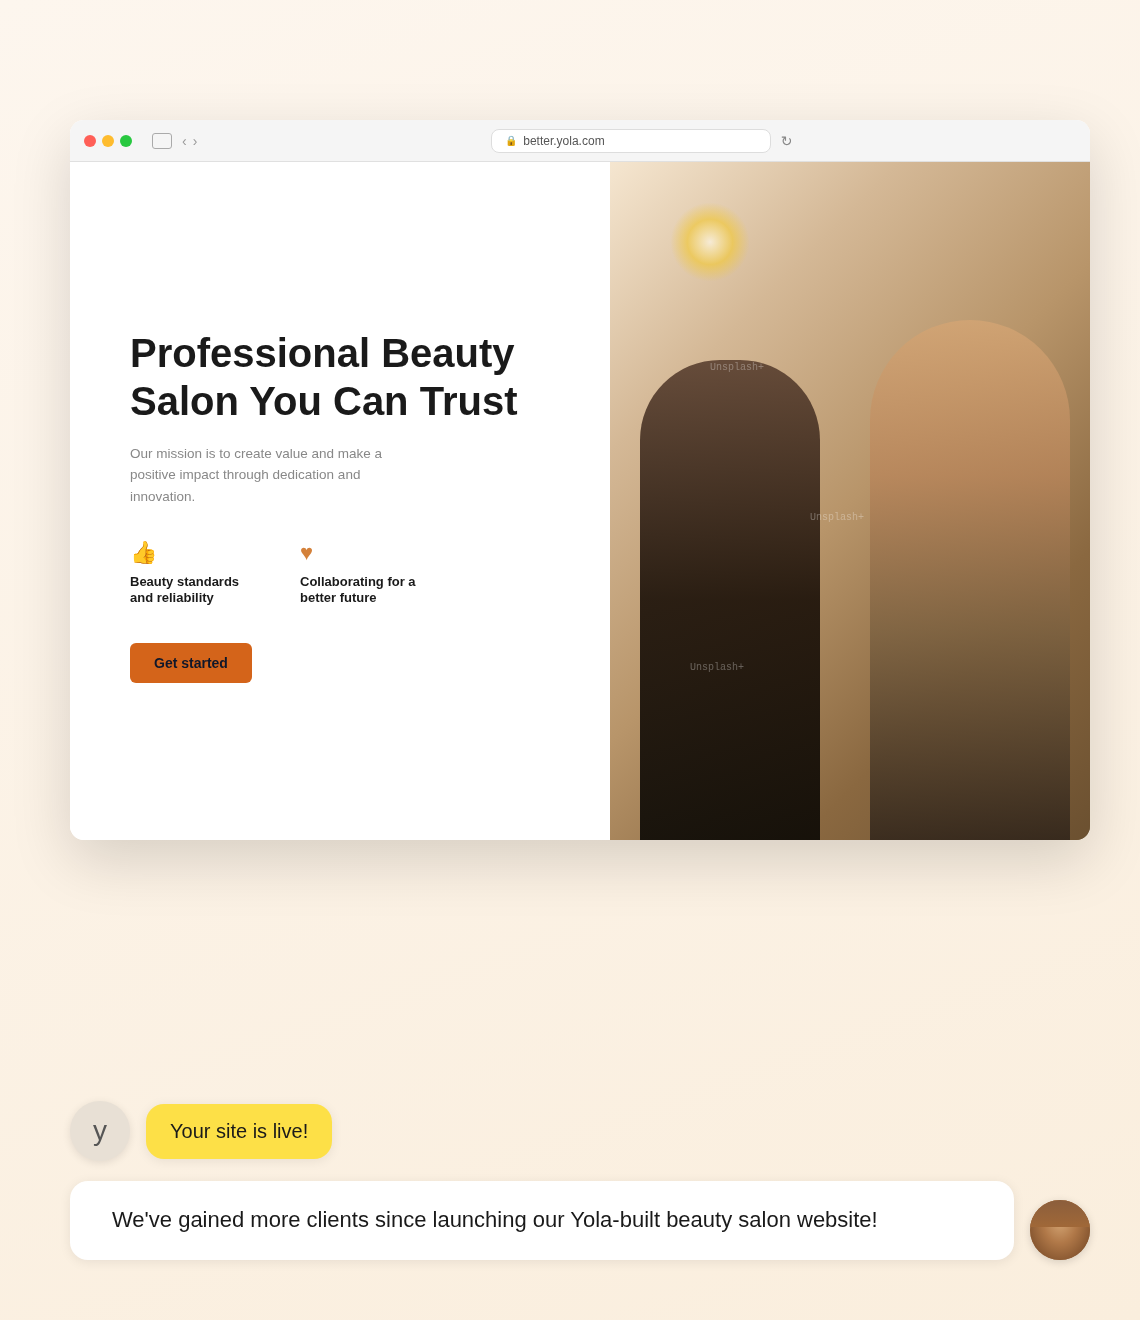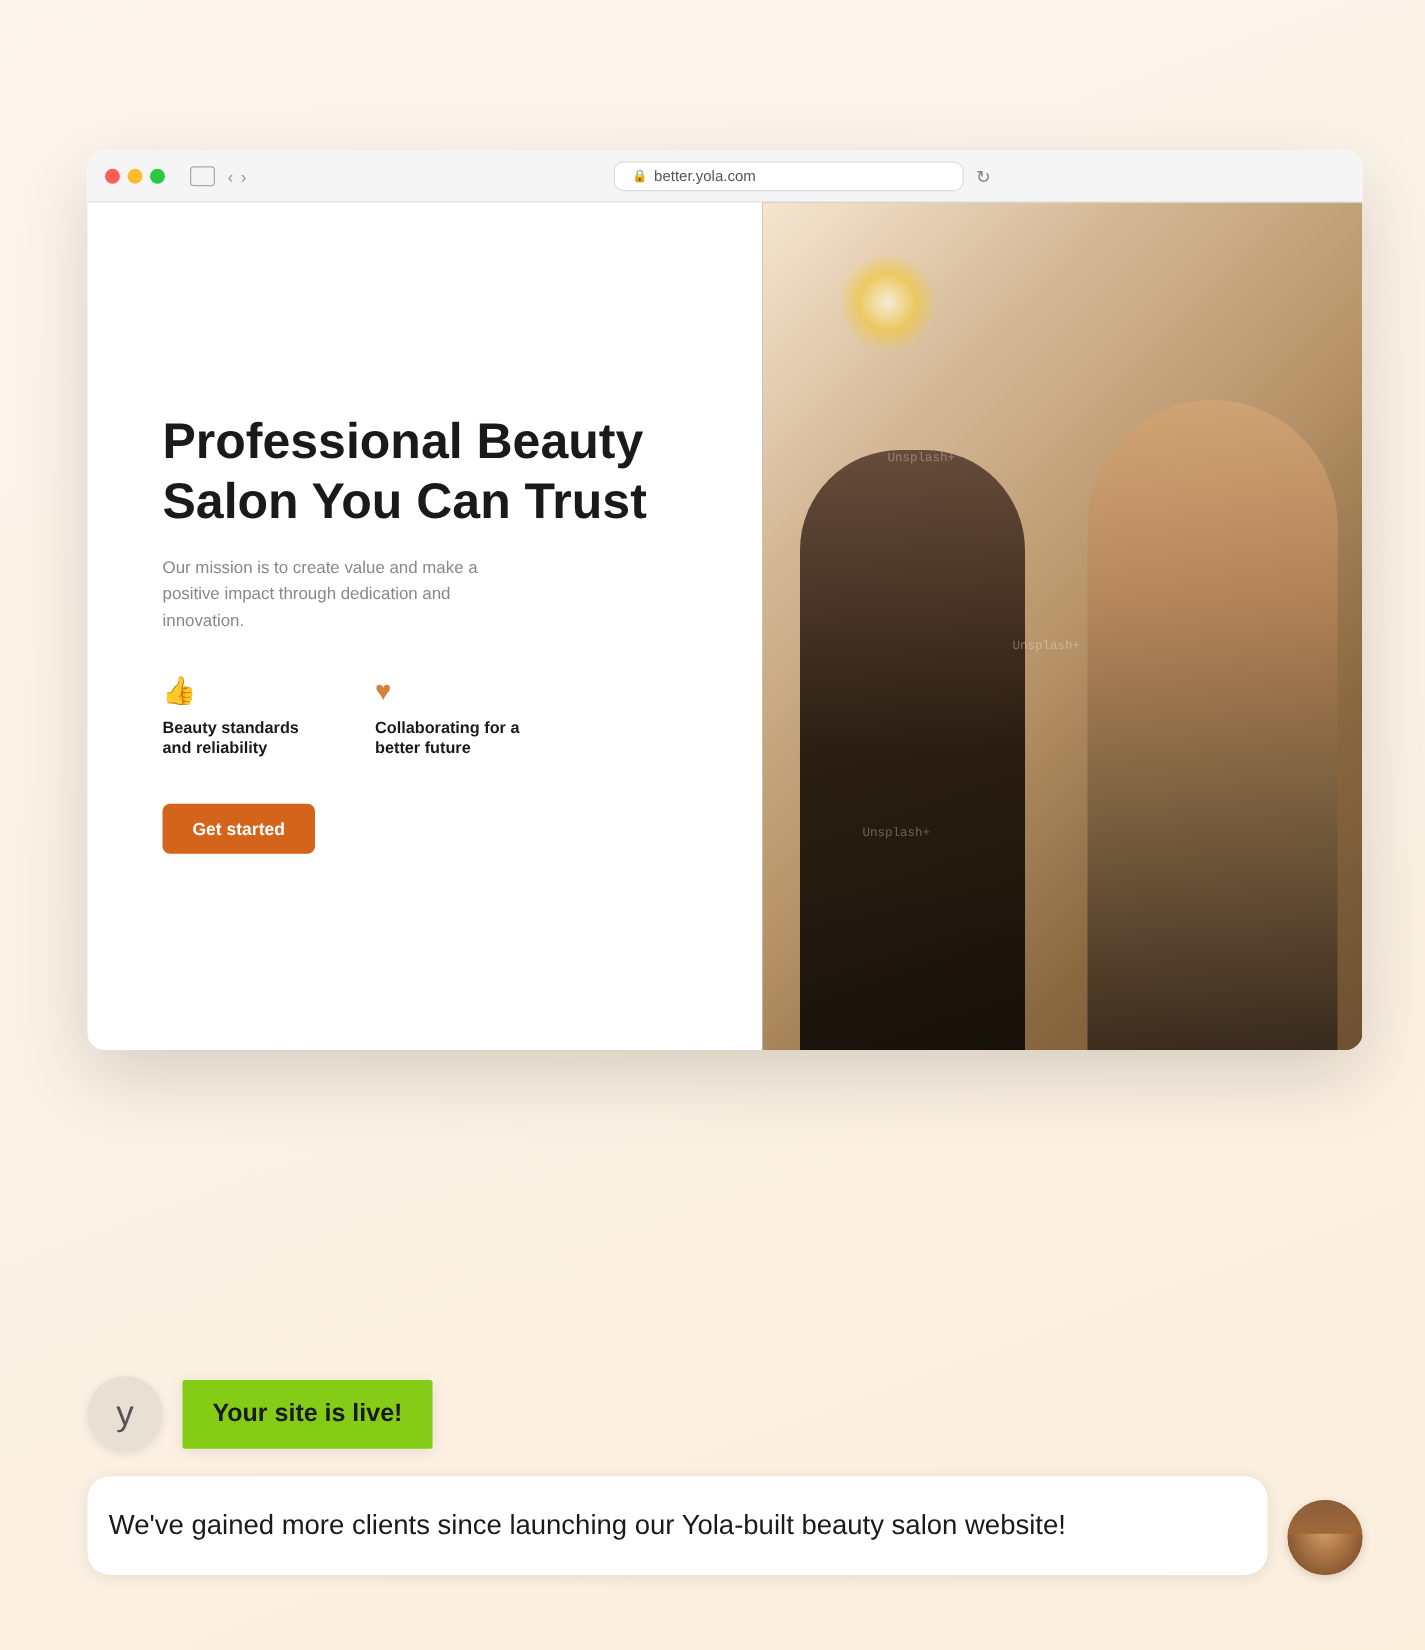--- a/index.html
+++ b/index.html
@@ -160,21 +160,21 @@
     .feature-label {
       font-size: 13px;
       font-weight: 700;
       color: #1a1a1a;
       max-width: 120px;
       line-height: 1.3;
     }
 
     .get-started-btn {
       background: #d4641a;
-      color: #ffffff;
+      color: #0f172a;
       border: none;
       border-radius: 6px;
       padding: 12px 24px;
       font-size: 14px;
       font-weight: 600;
       cursor: pointer;
       width: fit-content;
     }
 
     .website-right {
@@ -277,40 +277,40 @@
       align-items: center;
       justify-content: center;
       font-size: 28px;
       font-weight: 300;
       color: #555;
       flex-shrink: 0;
       box-shadow: 0 2px 8px rgba(0,0,0,0.1);
     }
 
     .chat-bubble-1 {
-      background: #84cc16;
-      border-radius: 2px;
+      background: #fde047;
+      border-radius: 18px;
       padding: 16px 24px;
       font-size: 20px;
-      font-weight: 700;
+      font-weight: 400;
       color: #1a1a1a;
       box-shadow: 0 2px 12px rgba(0,0,0,0.08);
     }
 
     .chat-row-2 {
       display: flex;
       align-items: flex-end;
       gap: 16px;
     }
 
     .chat-bubble-2 {
       flex: 1;
       background: #fff;
       border-radius: 18px;
-      padding: 24px 17px;
+      padding: 24px 42px;
       font-size: 22px;
       font-weight: 500;
       color: #1a1a1a;
       line-height: 1.4;
       box-shadow: 0 2px 12px rgba(0,0,0,0.08);
     }
 
     .user-avatar {
       width: 60px;
       height: 60px;

